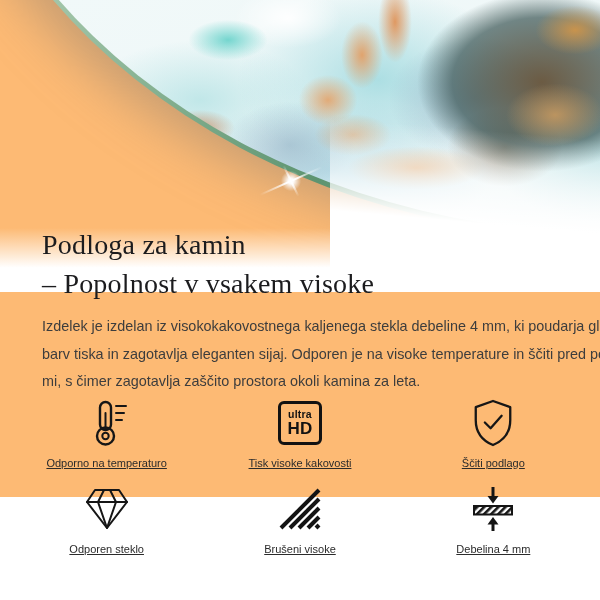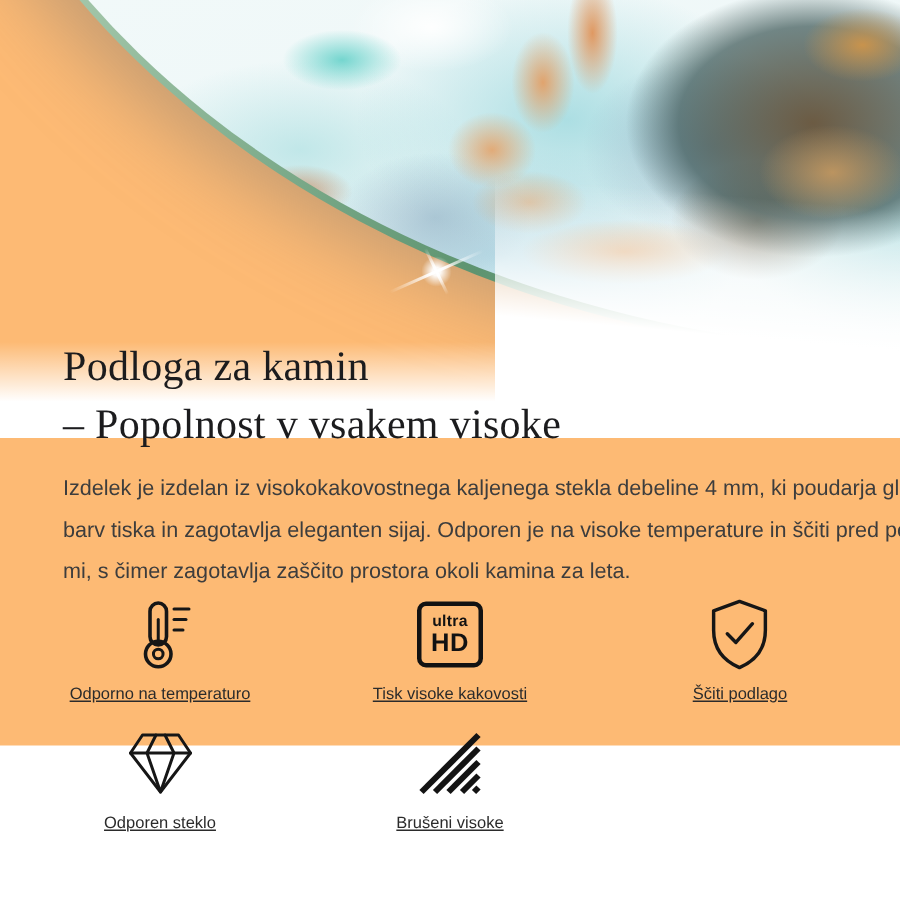--- a/index.html
+++ b/index.html
@@ -151,15 +151,33 @@
             <line x1="14" y1="43" x2="43" y2="14"></line>
             <line x1="23" y1="43" x2="43" y2="23"></line>
             <line x1="32" y1="43" x2="43" y2="32"></line>
             <line x1="40" y1="43" x2="43" y2="40"></line>
           </g>
         </svg>
       </div>
       <div class="feature-label">Brušeni visoke</div>
     </div>
 
+    <div class="feature">
+      <div class="icon-slot">
+        <svg width="48" height="48" viewBox="0 0 48 48">
+          <defs>
+            <pattern id="hatch6" patternUnits="userSpaceOnUse" width="5" height="5" patternTransform="rotate(45)">
+              <rect width="5" height="5" fill="#ffffff"></rect>
+              <rect width="2.6" height="5" fill="#141414"></rect>
+            </pattern>
+          </defs>
+          <line x1="24" y1="2" x2="24" y2="12" stroke="#141414" stroke-width="3"></line>
+          <polygon points="18.5,11 29.5,11 24,18.5" fill="#141414"></polygon>
+          <rect x="5" y="21" width="38" height="8.5" fill="url(#hatch6)" stroke="#141414" stroke-width="2"></rect>
+          <polygon points="18.5,39.5 29.5,39.5 24,32" fill="#141414"></polygon>
+          <line x1="24" y1="38.5" x2="24" y2="46" stroke="#141414" stroke-width="3"></line>
+        </svg>
+      </div>
+      <div class="feature-label">Debelina 4 mm</div>
+    </div>
 
   </div>
 </div>
 
 </body></html>

